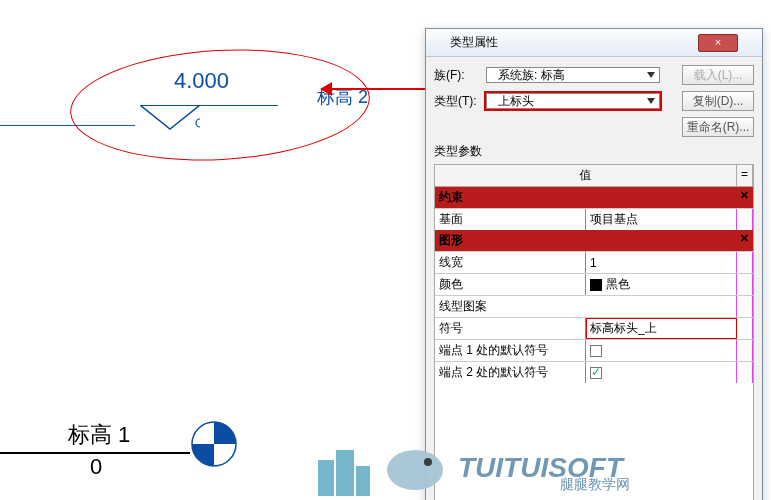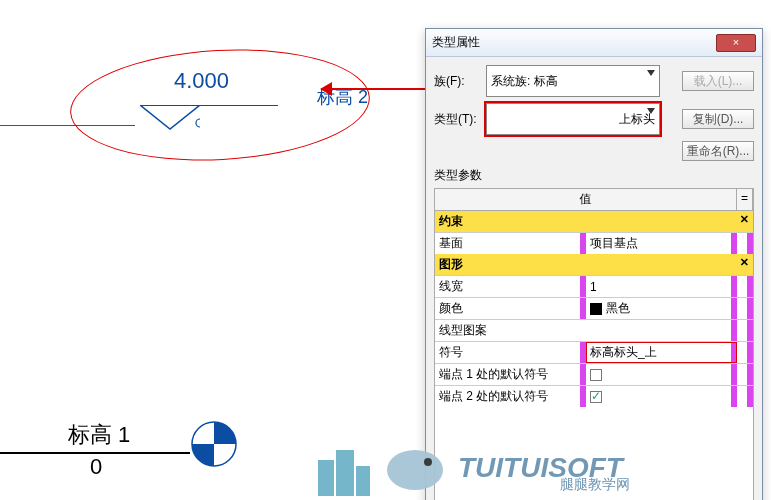--- a/index.html
+++ b/index.html
@@ -19,43 +19,43 @@
   .arrow-red::before { content: ""; position: absolute; left: -10px; top: -6px; border-right: 12px solid #d00; border-top: 7px solid transparent; border-bottom: 7px solid transparent; }
 
   .level1-wrap { position: absolute; left: 0; top: 420px; }
   .level1-label { font-size: 22px; color: #000; margin-left: 68px; }
   .level1-line { height: 1.5px; background: #000; width: 190px; margin-top: 2px; }
   .level1-zero { font-size: 22px; color: #000; margin-left: 90px; }
   .level1-marker { position: absolute; left: 190px; top: 420px; }
 
   
   .dialog { position: absolute; right: 8px; top: 28px; width: 338px; border: 1px solid #7a8ea8; background: #f1f1f1; box-shadow: 0 3px 10px rgba(0,0,0,.2); font-size: 12px; }
-  .titlebar { height: 28px; background: linear-gradient(#fdfdfe, #e3ecf7); border-bottom: 1px solid #b9c6d8; display: flex; align-items: center; padding: 0 6px; position: relative; }
+  .titlebar { height: 28px; background: linear-gradient(#fdfdfe, #e3ecf7); border-bottom: 1px solid #b9c6d8; display: flex; align-items: center; padding: 0 24px; position: relative; }
   .titlebar .title { flex: 1; color: #000; }
   .titlebar .close { width: 40px; height: 18px; background: #c94f4f; border: 1px solid #8b2a2a; border-radius: 2px; color: #fff; text-align: center; font-size: 11px; line-height: 15px; }
   .dlg-body { padding: 8px 8px 6px 8px; }
   .row { display: flex; align-items: center; margin-bottom: 6px; }
   .row .lbl { width: 52px; }
-  .row .sel { flex: 1; height: 32px; border: 1px solid #888; background: #fff; display: flex; align-items: center; padding: 0 4px; position: relative; }
+  .row .sel { flex: 1; height: 16px; border: 1px solid #888; background: #fff; display: flex; align-items: center; padding: 0 11px; position: relative; }
   .row .sel .caret { position: absolute; right: 4px; top: 4px; width: 0; height: 0; border-left: 4px solid transparent; border-right: 4px solid transparent; border-top: 6px solid #333; }
-  .row .sel.redbox { outline: 2px solid #d00; outline-offset: 0; justify-content: flex-end; }
+  .row .sel.redbox { outline: 2px solid #d00; outline-offset: 0; }
   .row .btn { width: 72px; height: 20px; margin-left: 22px; border: 1px solid #9a9a9a; background: linear-gradient(#fefefe,#e7e7e7); text-align: center; line-height: 18px; color: #555; }
   .row .btn.dis { color: #aaa; }
 
   .section-lbl { margin: 6px 0 4px 0; }
   .grid { border: 1px solid #aaa; background: #fff; }
   .grid-head { display: flex; background: #f4f4f4; border-bottom: 1px solid #aaa; }
   .grid-head .h { border-right: 1px solid #aaa; padding: 2px 4px; text-align: center; }
   .h-param { flex: 1; }
   .h-value { flex: 1; }
   .h-eq { width: 16px; }
-  .group-row { background: #fde047; padding: 2px 4px; font-weight: bold; display: flex; }
+  .group-row { background: #b91c1c; padding: 2px 4px; font-weight: bold; display: flex; }
   .group-row .sp { margin-left: auto; font-size: 11px; }
   .gr { display: flex; border-top: 1px solid #ccc; }
-  .gr .c { border-right: 6px solid #d946ef; padding: 2px 4px; min-height: 18px; display: flex; align-items: center; }
+  .gr .c { border-right: 1px solid #d946ef; padding: 2px 4px; min-height: 18px; display: flex; align-items: center; }
   .gr .c.parm { flex: 1; }
   .gr .c.val { flex: 1; }
   .gr .c.eq { width: 16px; }
   .swatch { width: 12px; height: 12px; background: #000; margin-right: 4px; }
   .val.redbox { outline: 1.5px solid #d00; outline-offset: -1px; }
   .chk { width: 12px; height: 12px; border: 1px solid #777; display: inline-block; background: #fff; position: relative; }
   .chk.on::after { content: "✓"; position: absolute; top: -3px; left: 0; font-size: 12px; color: #2a6; }
 
   
   .wm { position: absolute; left: 312px; bottom: 4px; display: flex; align-items: center; gap: 8px; opacity: .95; }

